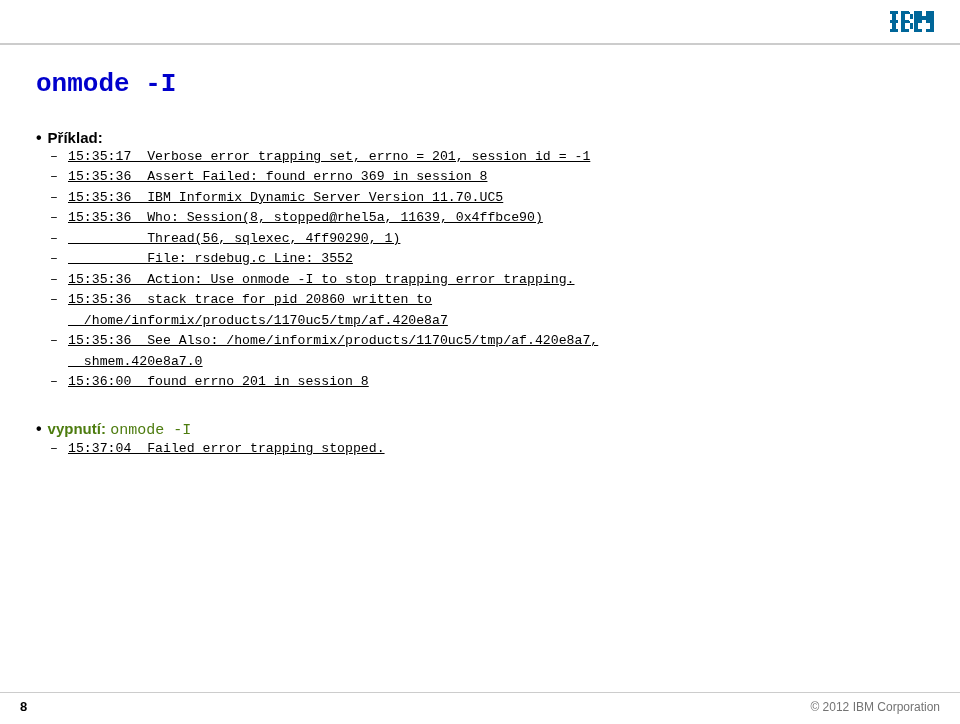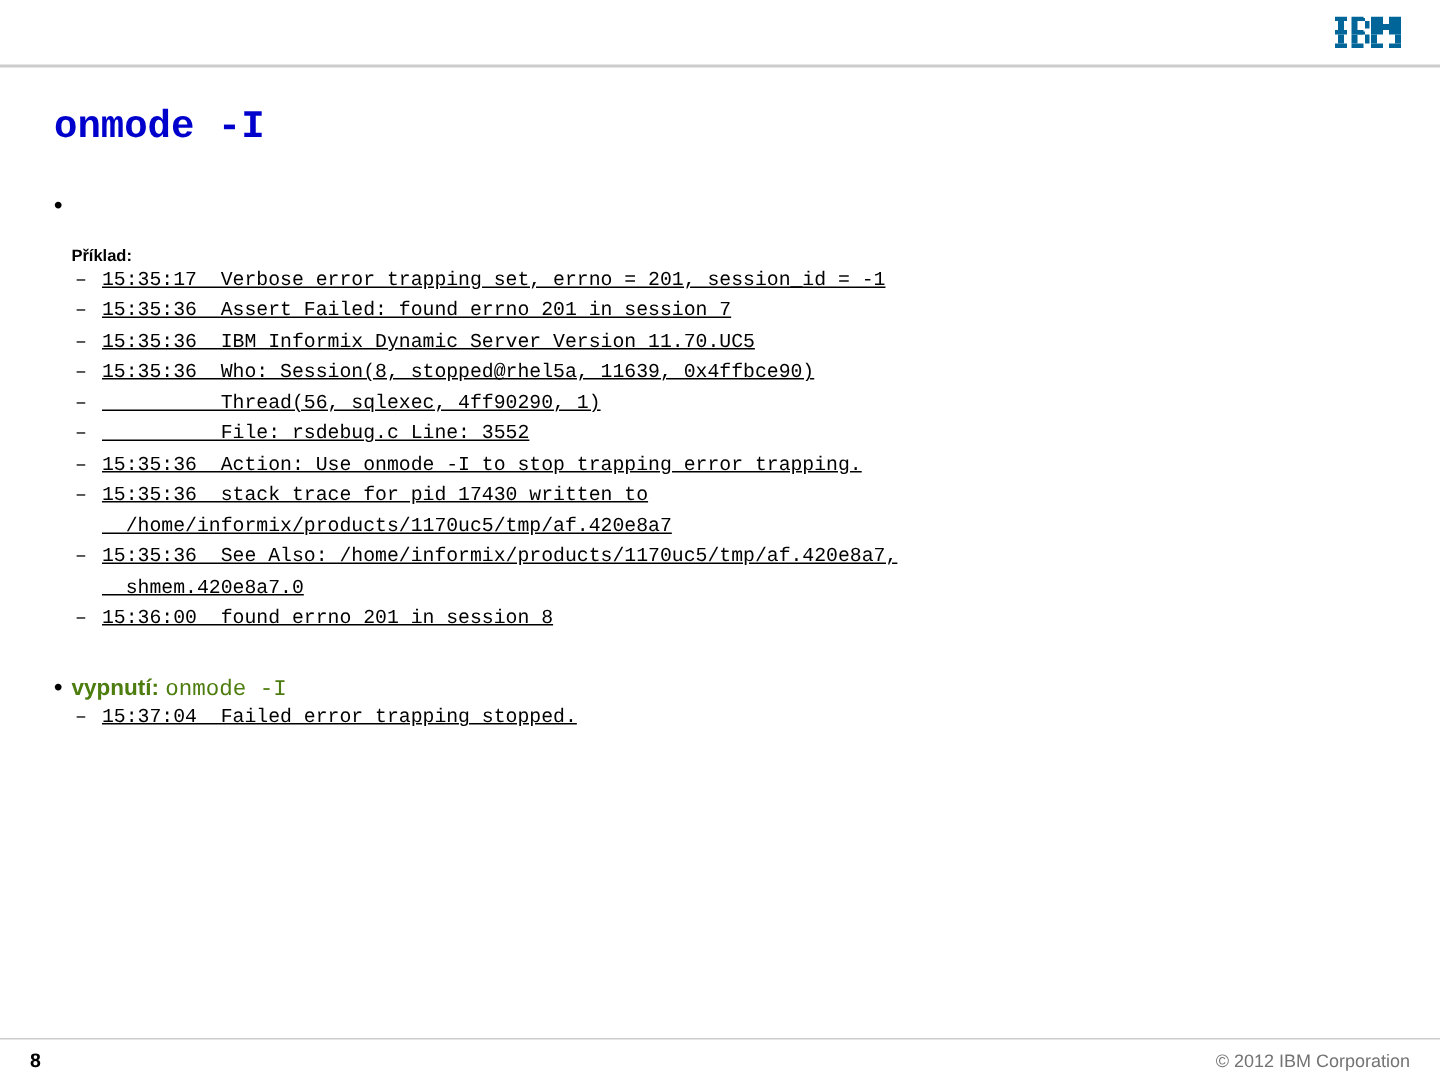--- a/index.html
+++ b/index.html
@@ -156,33 +156,33 @@
   </svg>
 </div>
 
 <div id="main-content">
 
   <div class="page-title">onmode -I</div>
 
   <div class="section">
     <div class="bullet-label">
       <span class="bullet-dot">•</span>
-      <span style="font-size:11px; font-weight:bold; color:#000;margin-top:36px;">Příklad:</span>
+      <span style="font-size:15px; font-weight:bold; color:#000;">Příklad:</span>
     </div>
 
     <div class="code-block">
 
       <div class="code-line">
         <span class="dash">–</span>
         <span class="code-text">15:35:17  Verbose error trapping set, errno = 201, session_id = -1</span>
       </div>
 
       <div class="code-line">
         <span class="dash">–</span>
-        <span class="code-text">15:35:36  Assert Failed: found errno 201 in session 7</span>
+        <span class="code-text">15:35:36  Assert Failed: found errno 369 in session 8</span>
       </div>
 
       <div class="code-line">
         <span class="dash">–</span>
         <span class="code-text">15:35:36  IBM Informix Dynamic Server Version 11.70.UC5</span>
       </div>
 
       <div class="code-line">
         <span class="dash">–</span>
         <span class="code-text">15:35:36  Who: Session(8, stopped@rhel5a, 11639, 0x4ffbce90)</span>
@@ -198,21 +198,21 @@
         <span class="code-text">          File: rsdebug.c Line: 3552</span>
       </div>
 
       <div class="code-line">
         <span class="dash">–</span>
         <span class="code-text">15:35:36  Action: Use onmode -I to stop trapping error trapping.</span>
       </div>
 
       <div class="code-line">
         <span class="dash">–</span>
-        <span class="code-text">15:35:36  stack trace for pid 17430 written to</span>
+        <span class="code-text">15:35:36  stack trace for pid 20860 written to</span>
       </div>
 
       <div class="code-line">
         <span class="dash"> </span>
         <span class="code-text">  /home/informix/products/1170uc5/tmp/af.420e8a7</span>
       </div>
 
       <div class="code-line">
         <span class="dash">–</span>
         <span class="code-text">15:35:36  See Also: /home/informix/products/1170uc5/tmp/af.420e8a7,</span>

